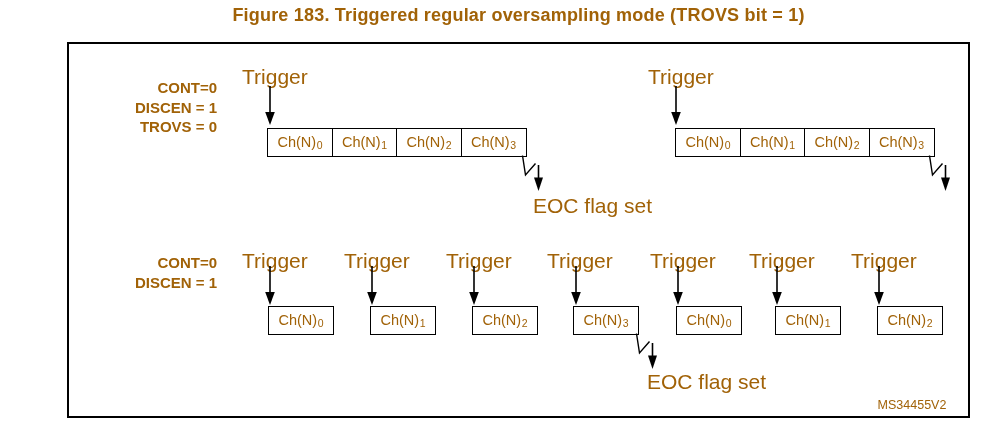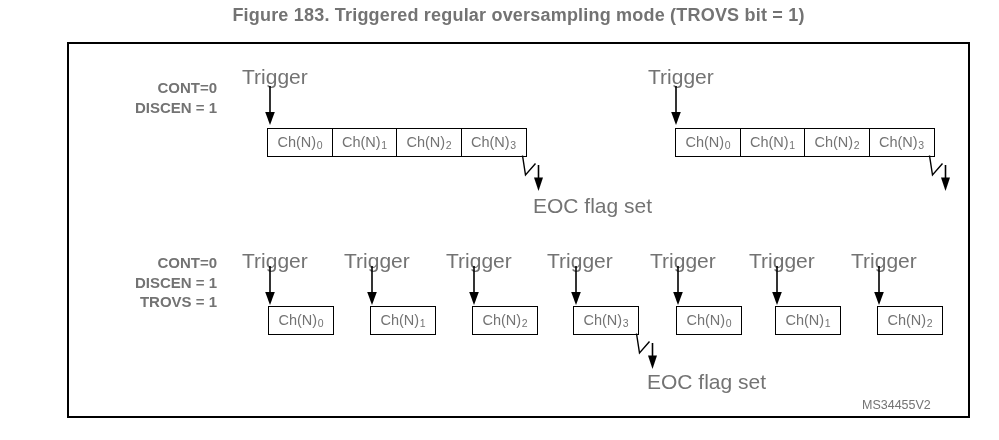--- a/index.html
+++ b/index.html
@@ -1,18 +1,18 @@
 <!DOCTYPE html>
 <html><head>
 <meta charset="utf-8">
 <style>
   html,body { margin:0; padding:0; background:#ffffff; }
   .page {
     position:relative; width:999px; height:440px; background:#ffffff;
-    font-family:"Liberation Sans", sans-serif; color:#737373; overflow:hidden;
+    font-family:"Liberation Sans", sans-serif; color:#a16207; overflow:hidden;
   }
   .title {
     position:absolute; left:67px; top:5px; width:903px;
     font-size:18px; font-weight:bold; text-align:center; letter-spacing:0.2px;
     white-space:nowrap;
   }
   .frame {
     position:absolute; left:67px; top:42px; width:903px; height:376px;
     border:2px solid #000; box-sizing:border-box; background:#fff;
   }
@@ -30,35 +30,36 @@
   }
   .cell + .cell { margin-left:-1.5px; }
   .box {
     position:absolute; width:66px; height:29px; box-sizing:border-box;
     border:1.5px solid #000; background:#fff; text-align:center;
     line-height:26px; font-size:14.5px; white-space:nowrap;
   }
   .sub { font-size:10.5px; position:relative; top:2px; margin-left:0.5px; }
   .watermark {
     position:absolute; left:862px; top:398px; width:100px;
-    font-size:12.5px; text-align:left; white-space:nowrap;
+    font-size:12.5px; text-align:center; white-space:nowrap;
   }
 </style>
 </head>
 <body>
 
 <div class="page">
 
   <div class="title">Figure 183. Triggered regular oversampling mode (TROVS bit = 1)</div>
 
   <div class="frame"></div>
 
   <div class="settings" style="left:95px; top:78px;">
     <div>CONT=0</div>
     <div>DISCEN = 1</div>
+    <div>TROVS = 0</div>
   </div>
 
   <div class="lbl" style="left:242px; top:65px;">Trigger</div>
   <svg class="arrow" style="left:264px; top:86px;" width="12" height="40" viewBox="0 0 12 40">
     <line x1="6" y1="0" x2="6" y2="28" stroke="#000" stroke-width="1.6"></line>
     <polygon points="1.2,26 10.8,26 6,39" fill="#000"></polygon>
   </svg>
 
   <div class="row" style="left:267px; top:128px;">
     <div class="cell"><span>Ch(N)</span><span class="sub">0</span></div>
@@ -89,21 +90,20 @@
 
   <svg class="zig" style="left:928px; top:155px;" width="24" height="38" viewBox="0 0 24 38">
     <polyline points="1.5,0.5 4.5,20 14.5,8.5" fill="none" stroke="#000" stroke-width="1.4"></polyline>
     <line x1="17.5" y1="10" x2="17.5" y2="24" stroke="#000" stroke-width="1.6"></line>
     <polygon points="13,22.5 22,22.5 17.5,36" fill="#000"></polygon>
   </svg>
 
   <div class="settings" style="left:95px; top:253px;">
     <div>CONT=0</div>
     <div>DISCEN = 1</div>
-    <div>TROVS = 1</div>
   </div>
 
   <div class="lbl" style="left:242px; top:249px;">Trigger</div>
   <div class="lbl" style="left:344px; top:249px;">Trigger</div>
   <div class="lbl" style="left:446px; top:249px;">Trigger</div>
   <div class="lbl" style="left:547px; top:249px;">Trigger</div>
   <div class="lbl" style="left:650px; top:249px;">Trigger</div>
   <div class="lbl" style="left:749px; top:249px;">Trigger</div>
   <div class="lbl" style="left:851px; top:249px;">Trigger</div>
 

